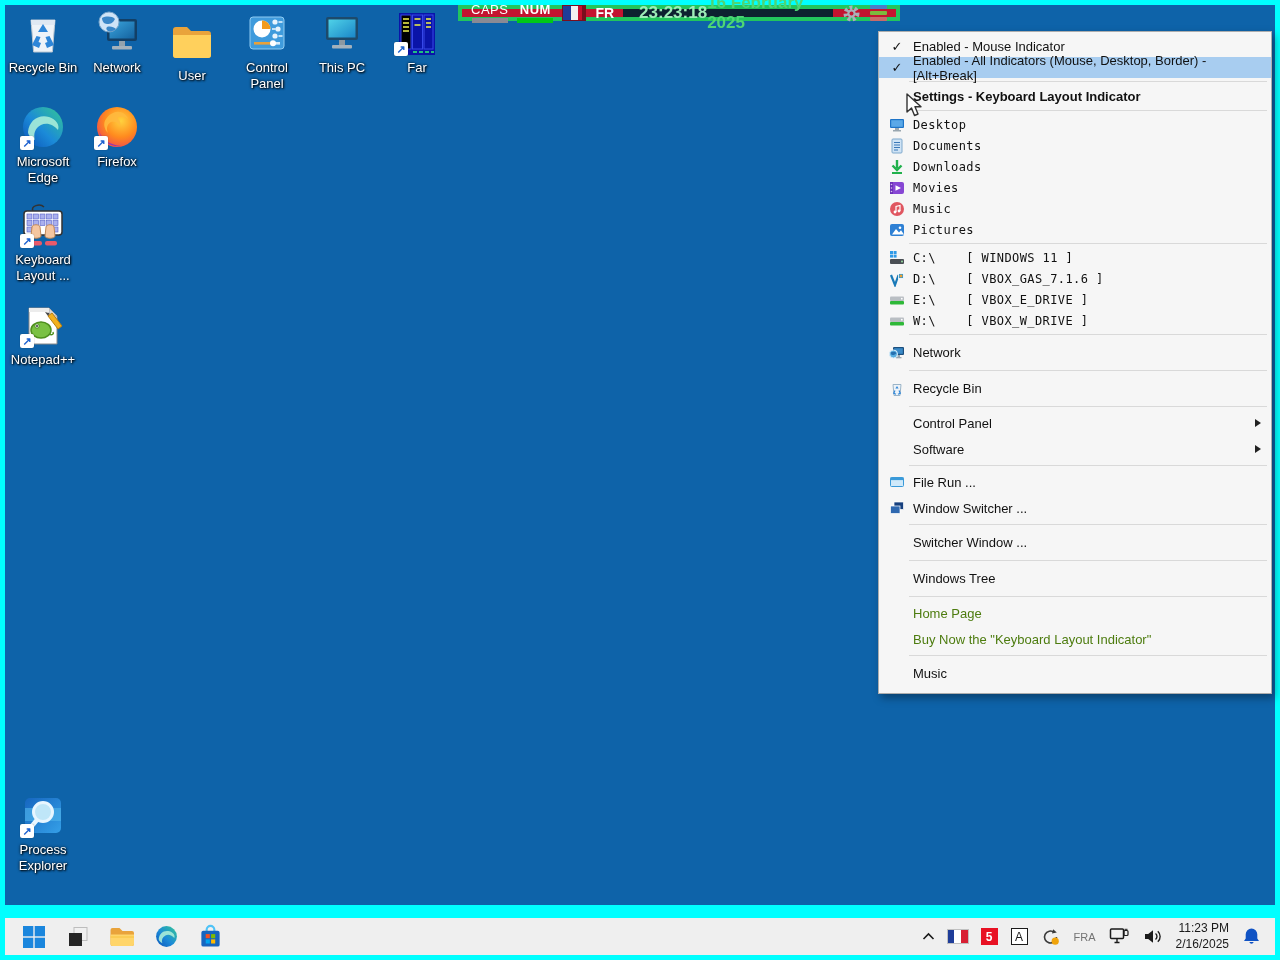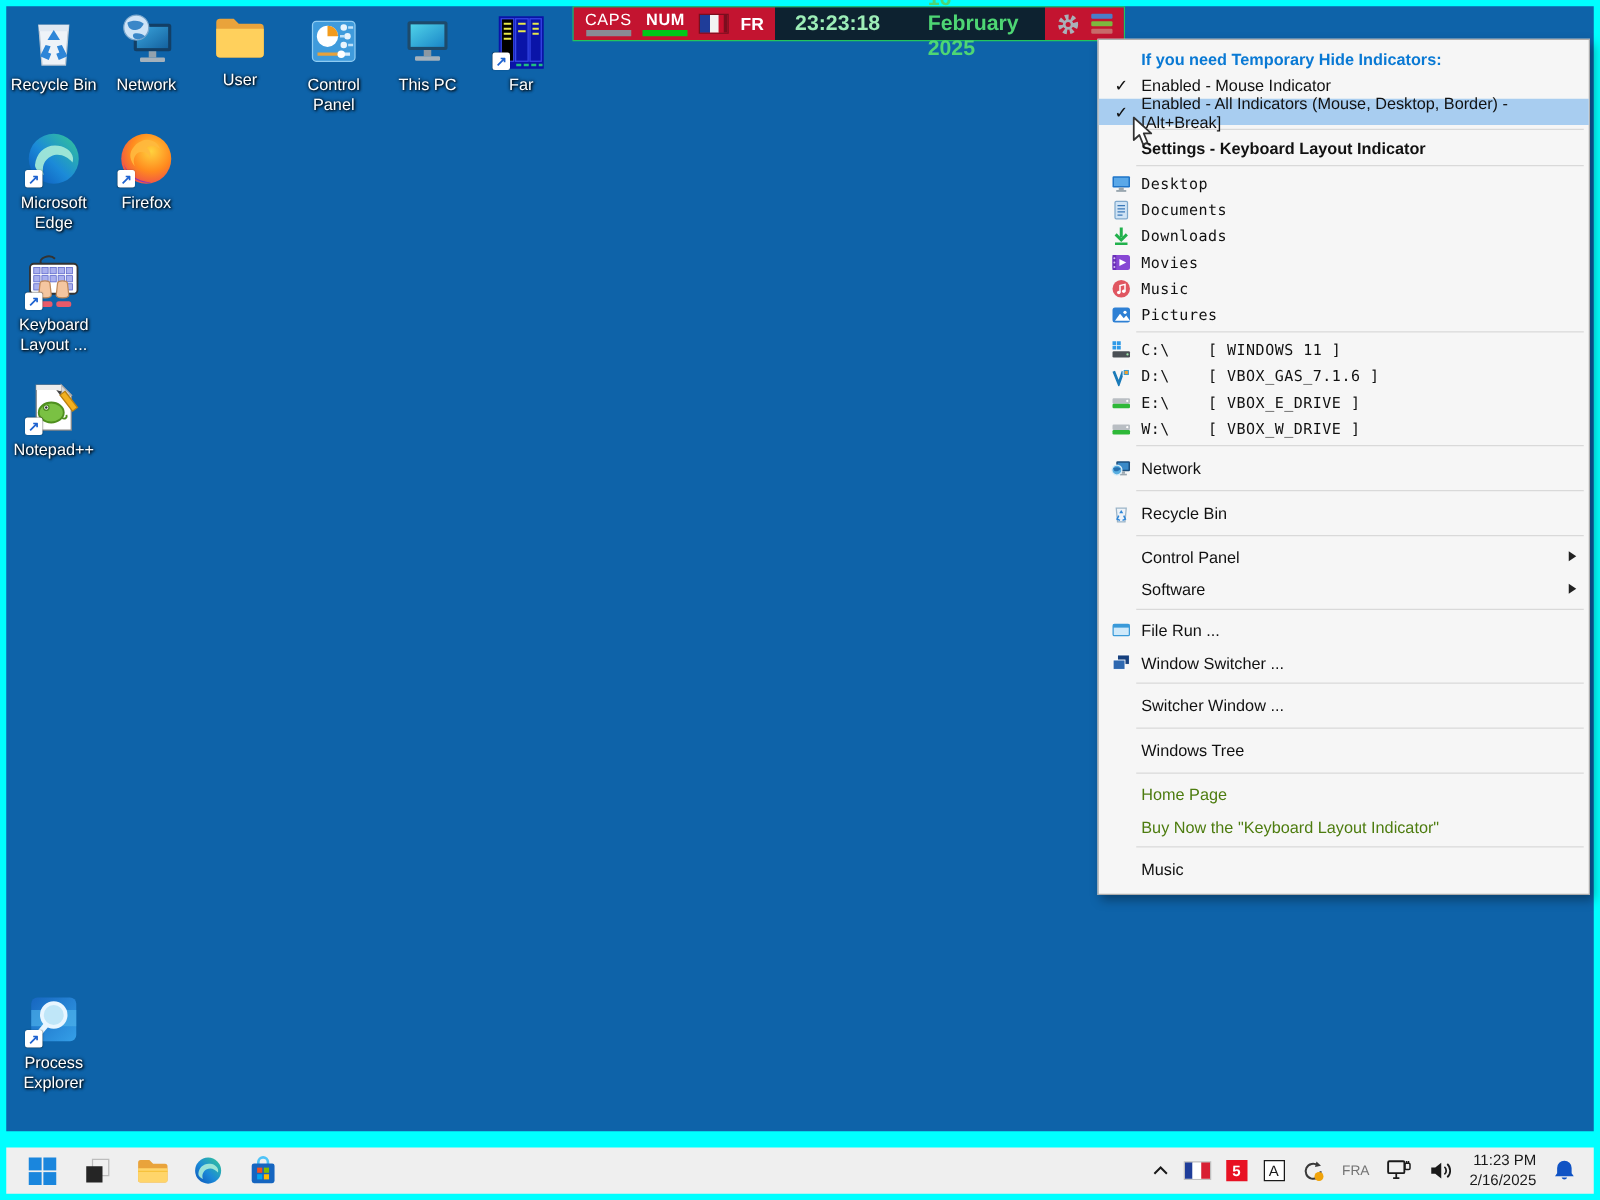--- a/index.html
+++ b/index.html
@@ -17,25 +17,25 @@
     margin-top:3px;font-size:13px;line-height:1.22;color:#fff;
     text-shadow:1px 1px 2px #000,0 0 3px #000;
   }
   .shortcut{
     position:absolute;left:1px;bottom:1px;width:14px;height:14px;background:#fff;
     border-radius:2px;display:flex;align-items:center;justify-content:center;
     font-size:11px;font-weight:bold;color:#1e62d0;box-shadow:0 0 1px rgba(0,0,0,.5);
   }
   
   .topbar{
-    position:absolute;left:458px;top:5px;width:442px;height:28px;display:flex;
-    border:1px solid #22c55e;box-sizing:border-box;
+    position:absolute;left:458px;top:5px;width:442px;height:16px;display:flex;
+    border:4px solid #22c55e;box-sizing:border-box;
   }
   .tb-red{background:#C31430;display:flex;align-items:center;padding:0 9px;gap:9px;}
-  .tb-dark{background:#0D2230;flex:1;display:flex;align-items:center;gap:38px;padding:0 16px;}
+  .tb-dark{background:#0D2230;flex:1;display:flex;align-items:center;padding:0 16px;}
   .kblock{display:flex;flex-direction:column;align-items:center;line-height:1;}
   .kblock .ktext{font-size:13px;color:#fff;letter-spacing:.5px;}
   .kblock.numb .ktext{font-weight:bold;}
   .kbar{width:36px;height:5px;margin-top:2px;}
   .kbar.gray{background:#8A8A94;}
   .kbar.green{background:#00C818;}
   .flagbar{width:24px;height:16px;display:flex;border:1px solid #7a0e1e;box-sizing:border-box;}
   .flagbar i{flex:1;}
   .fr-label{font-size:14px;font-weight:bold;color:#fff;}
   .tb-time{font-size:17px;font-weight:bold;color:#9DEDB7;}
@@ -116,21 +116,21 @@
         <rect x="26" y="32" width="6" height="5" fill="#93a2ad"></rect>
         <rect x="19" y="37" width="20" height="3.5" rx="1" fill="#a4b1bb"></rect>
         <circle cx="16" cy="13" r="10" fill="#cfe4f7" stroke="#7aa7cc"></circle>
         <path d="M9 9c4-2 10-2 13 1-2 4-4 5-8 5-3 0-5-3-5-6z" fill="#3a87c8"></path>
         <path d="M14 18c3-1 7 0 9 2-2 2-6 3-8 2-2-1-2-3-1-4z" fill="#3a87c8"></path>
       </svg>
     </div>
     <div class="dlabel">Network</div>
   </div>
 
-  <div class="dicon" style="left:150px;top:0">
+  <div class="dicon" style="left:150px;top:12px">
     <div class="ic48">
       <svg viewBox="0 0 48 48" width="48" height="48">
         <path d="M5 13a3 3 0 013-3h11l4 4h17a3 3 0 013 3v21a3 3 0 01-3 3H8a3 3 0 01-3-3z" fill="#e9a33b"></path>
         <path d="M5 18h38v20a3 3 0 01-3 3H8a3 3 0 01-3-3z" fill="#ffd05c"></path>
       </svg>
     </div>
     <div class="dlabel">User</div>
   </div>
 
   <div class="dicon" style="left:225px;top:4px">
@@ -338,24 +338,20 @@
     </span>
     <span class="hambtn">
       <i style="background:#4a7ec8"></i>
         <i style="background:#7cb93e"></i>
         <i style="background:#c86a6a"></i>
     </span>
   </div>
 </div>
 
 <div class="menu">
-  <div class="mrow r22">
-    <span class="gutter"></span>
-    <span class="mhead">If you need Temporary Hide Indicators:</span>
-  </div>
   <div class="mrow r21">
     <span class="gutter">✓</span>
     <span>Enabled - Mouse Indicator</span>
   </div>
   <div class="mrow r21 hl">
     <span class="gutter">✓</span>
     <span>Enabled - All Indicators (Mouse, Desktop, Border) - [Alt+Break]</span>
   </div>
   <div class="msep"></div>
   <div class="mrow r22 noicon">

